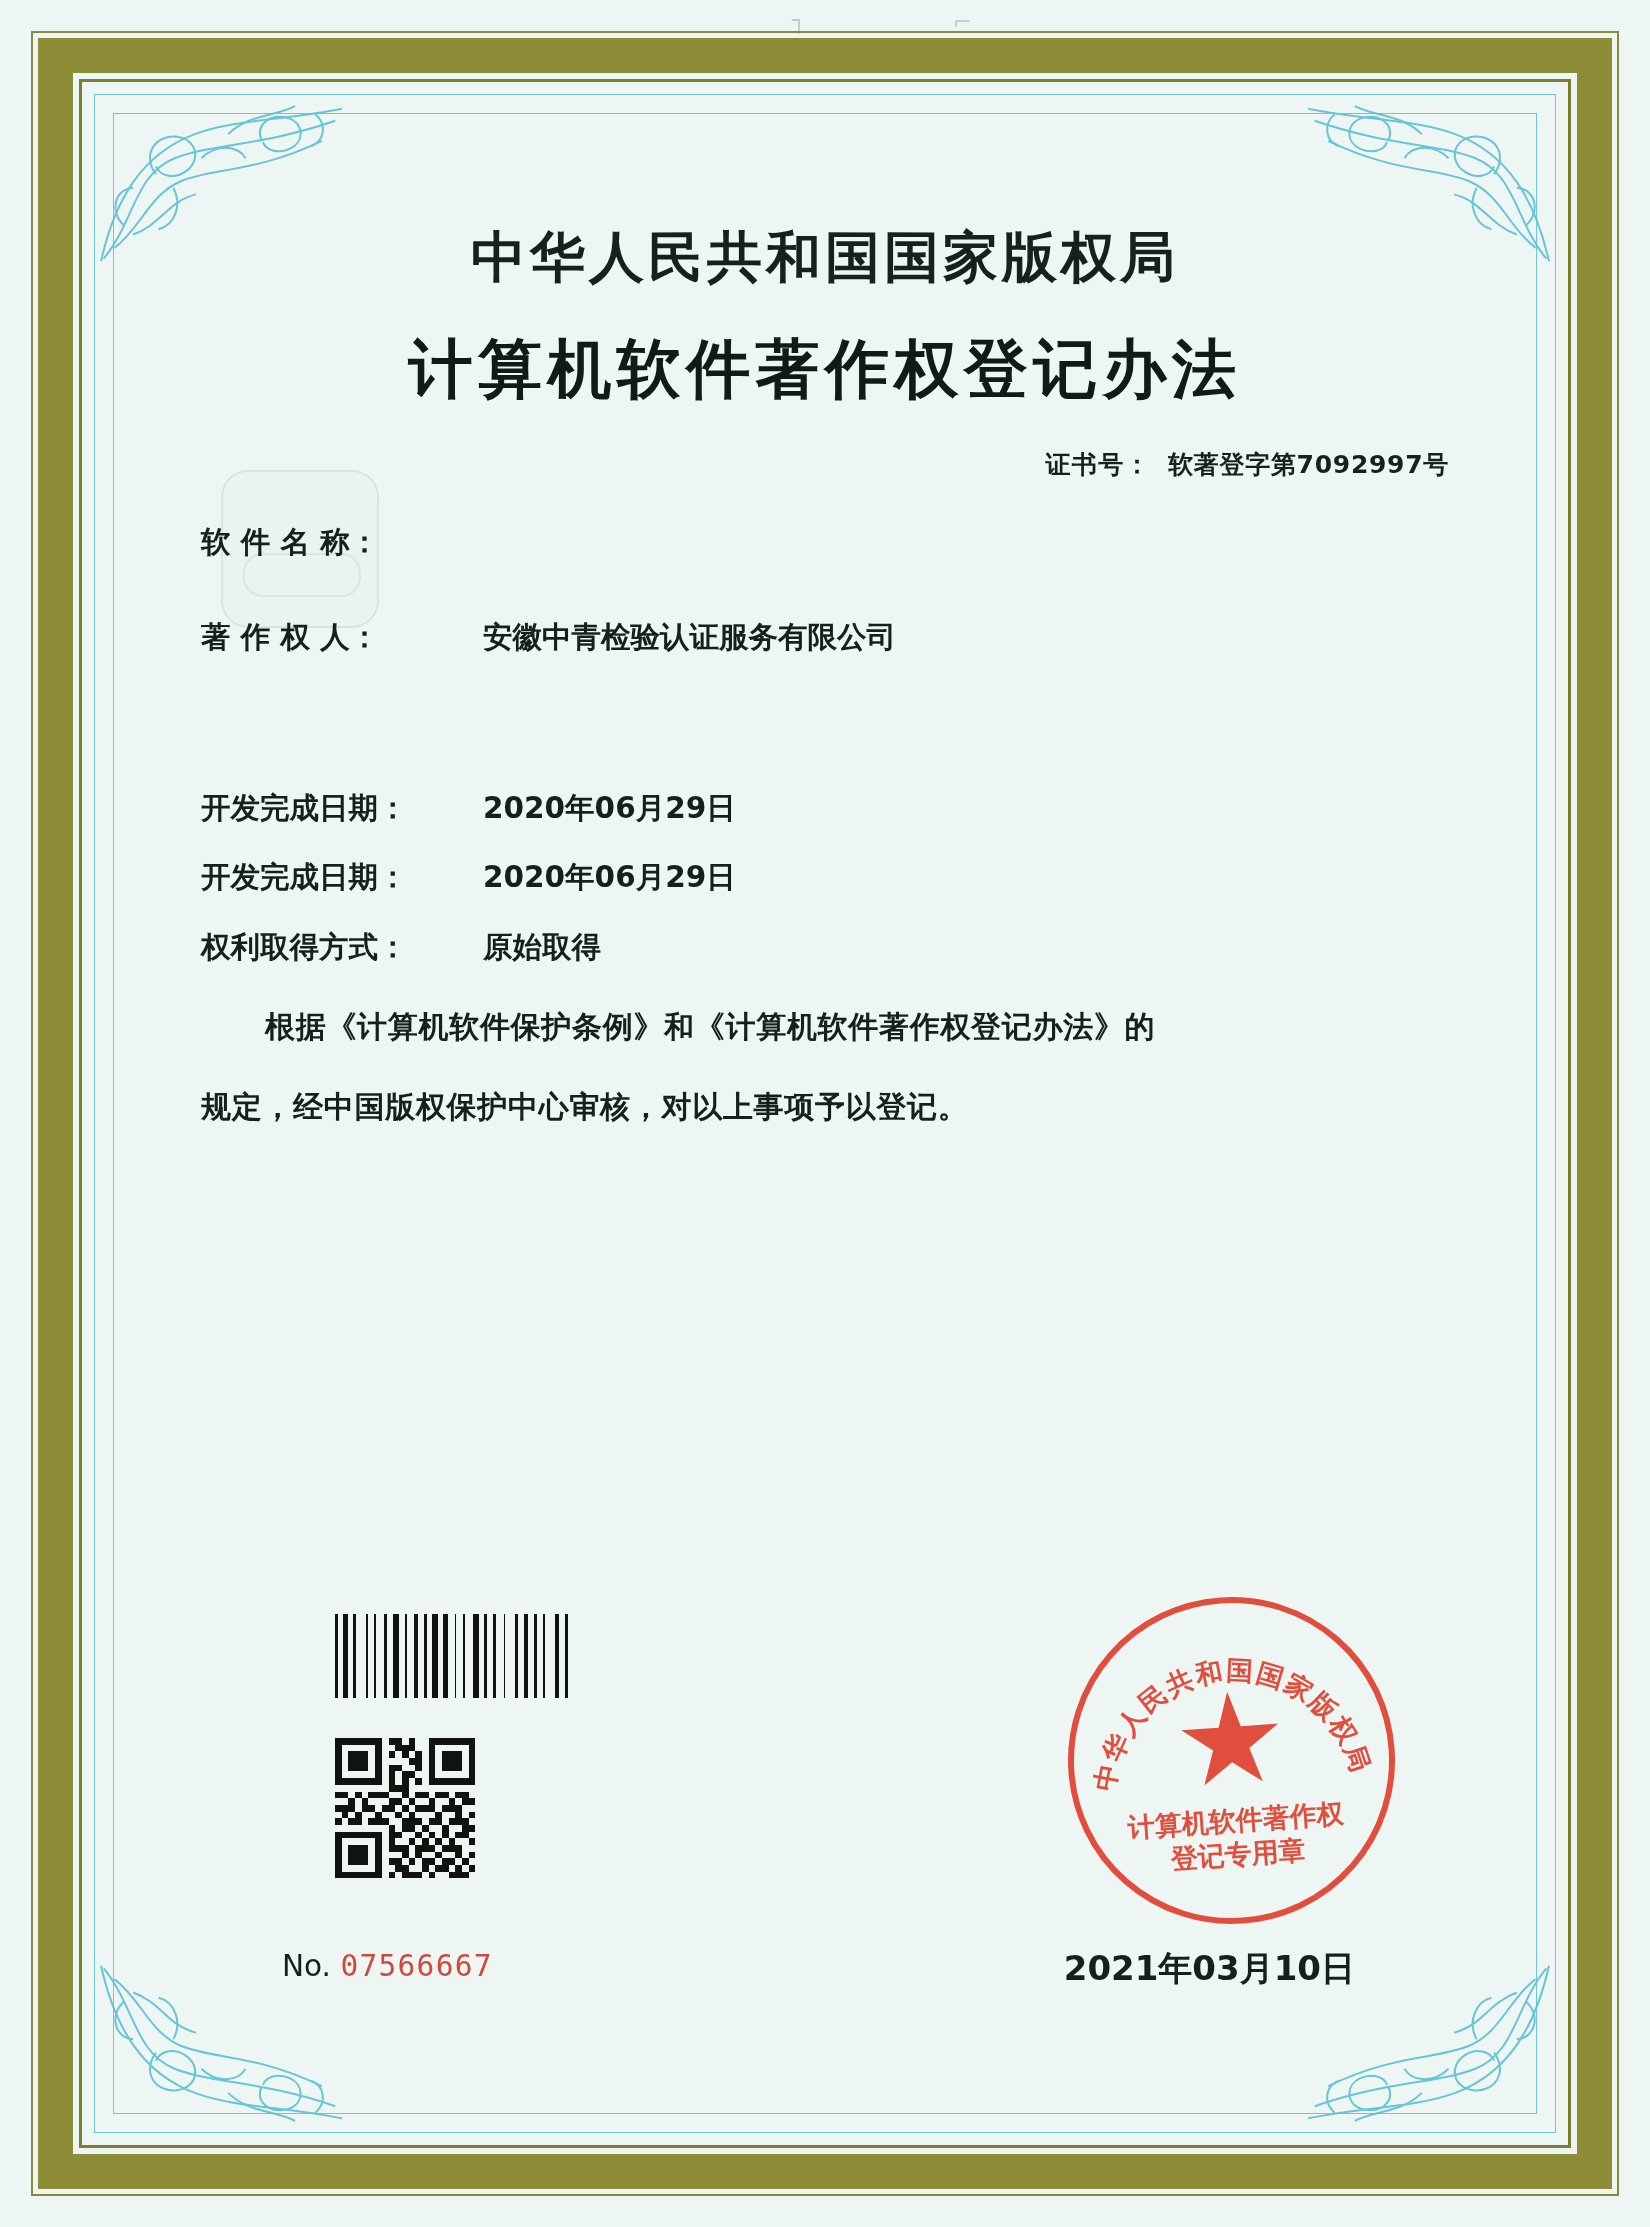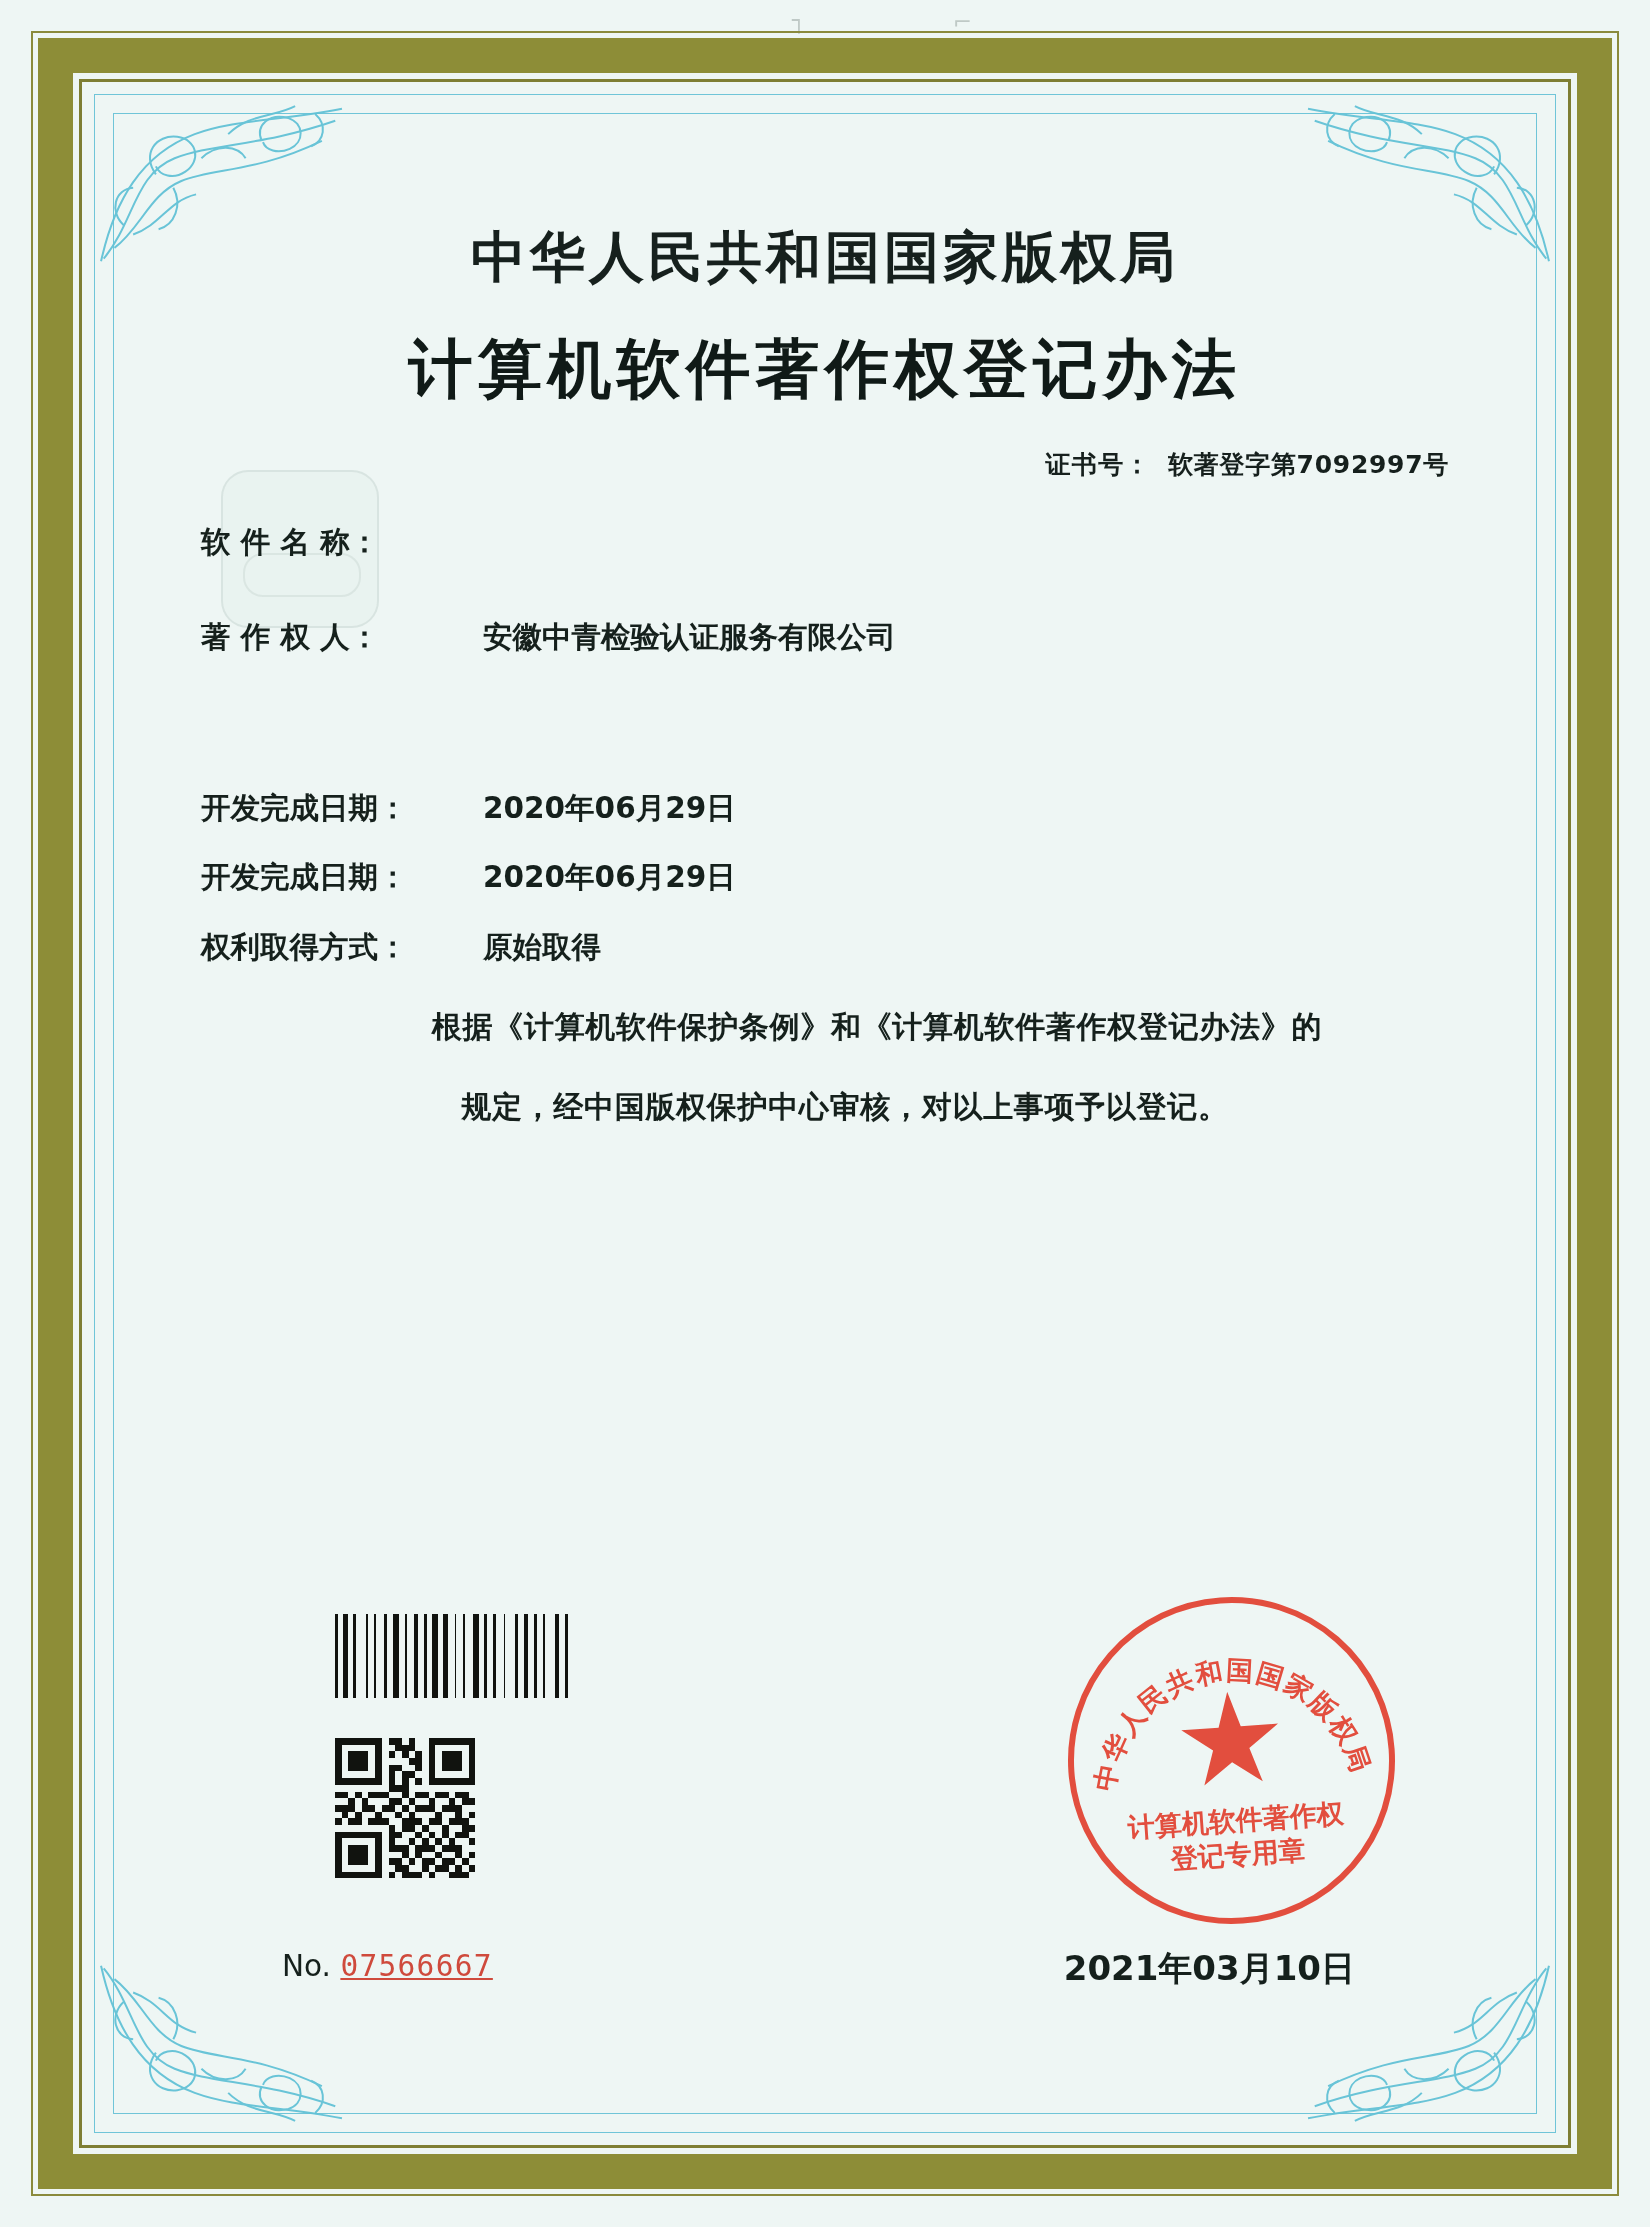--- a/index.html
+++ b/index.html
@@ -188,21 +188,20 @@
     padding-right: 27px;
   }
   .statement p {
     margin: 0 0 35px 0;
     font-size: 30px;
     font-weight: bold;
     color: #15201c;
     font-family: "DejaVu Sans", "Liberation Sans", sans-serif;
     line-height: 1.5;
     letter-spacing: 0.7px;
-    text-align: center;
   }
   .statement p.indent { text-indent: 64px; }
 
   
   .codes {
     position: absolute;
     left: 335px;
     top: 1614px;
   }
   .barcode {
@@ -280,21 +279,20 @@
     top: 1949px;
     font-size: 29.5px;
     font-family: "DejaVu Sans", "Liberation Sans", sans-serif;
     color: #15201c;
   }
   .footer-no .num {
     color: #cf4a3c;
     font-family: "DejaVu Sans Mono", "Liberation Mono", monospace;
     letter-spacing: 1.3px;
     margin-left: 9.4px;
-    text-decoration: underline;
   }
   .footer-date {
     position: absolute;
     right: 295px;
     top: 1946px;
     font-size: 34px;
     font-weight: bold;
     color: #15201c;
     font-family: "DejaVu Sans", "Liberation Sans", sans-serif;
   }

